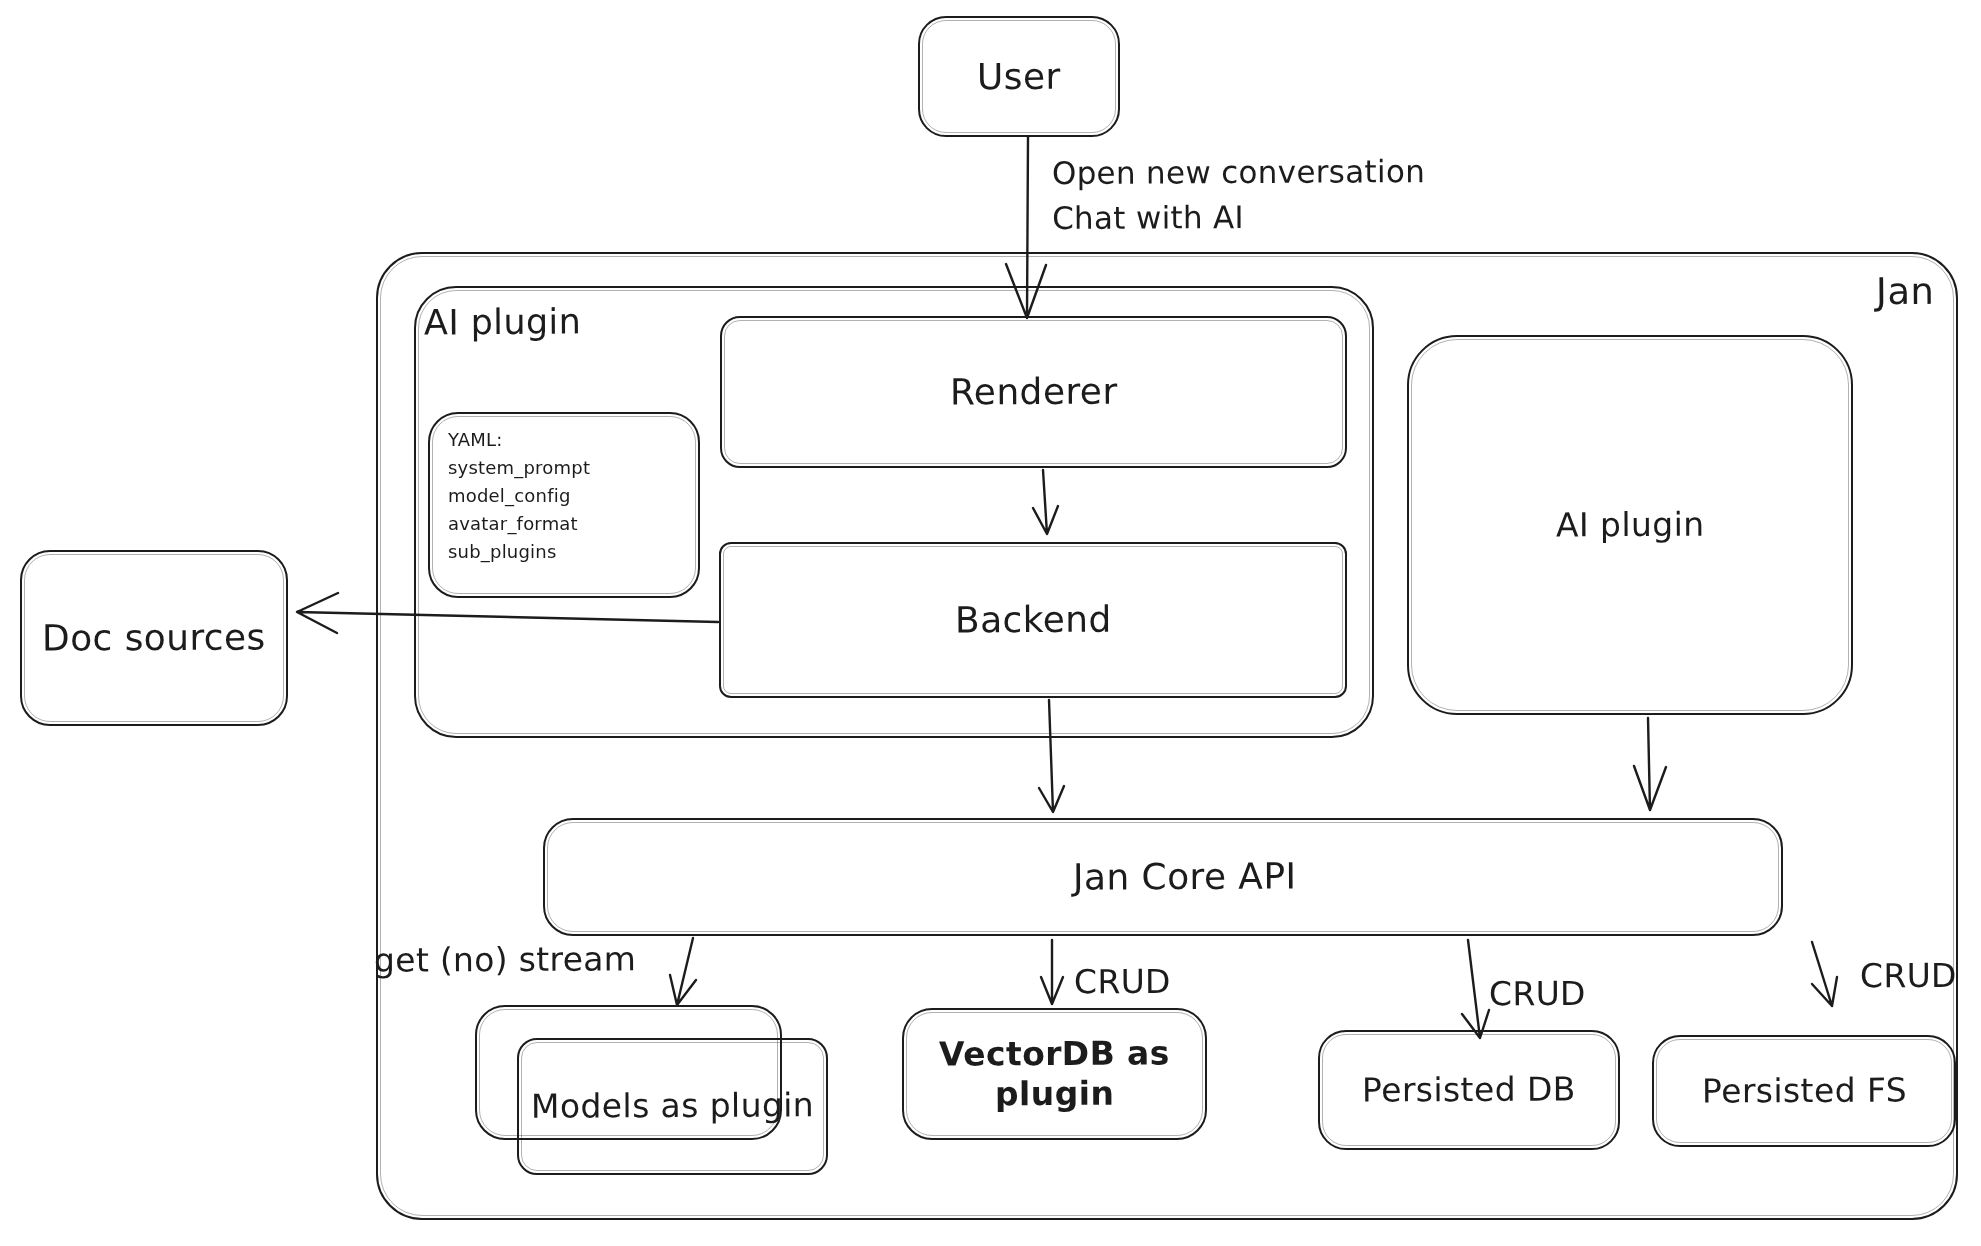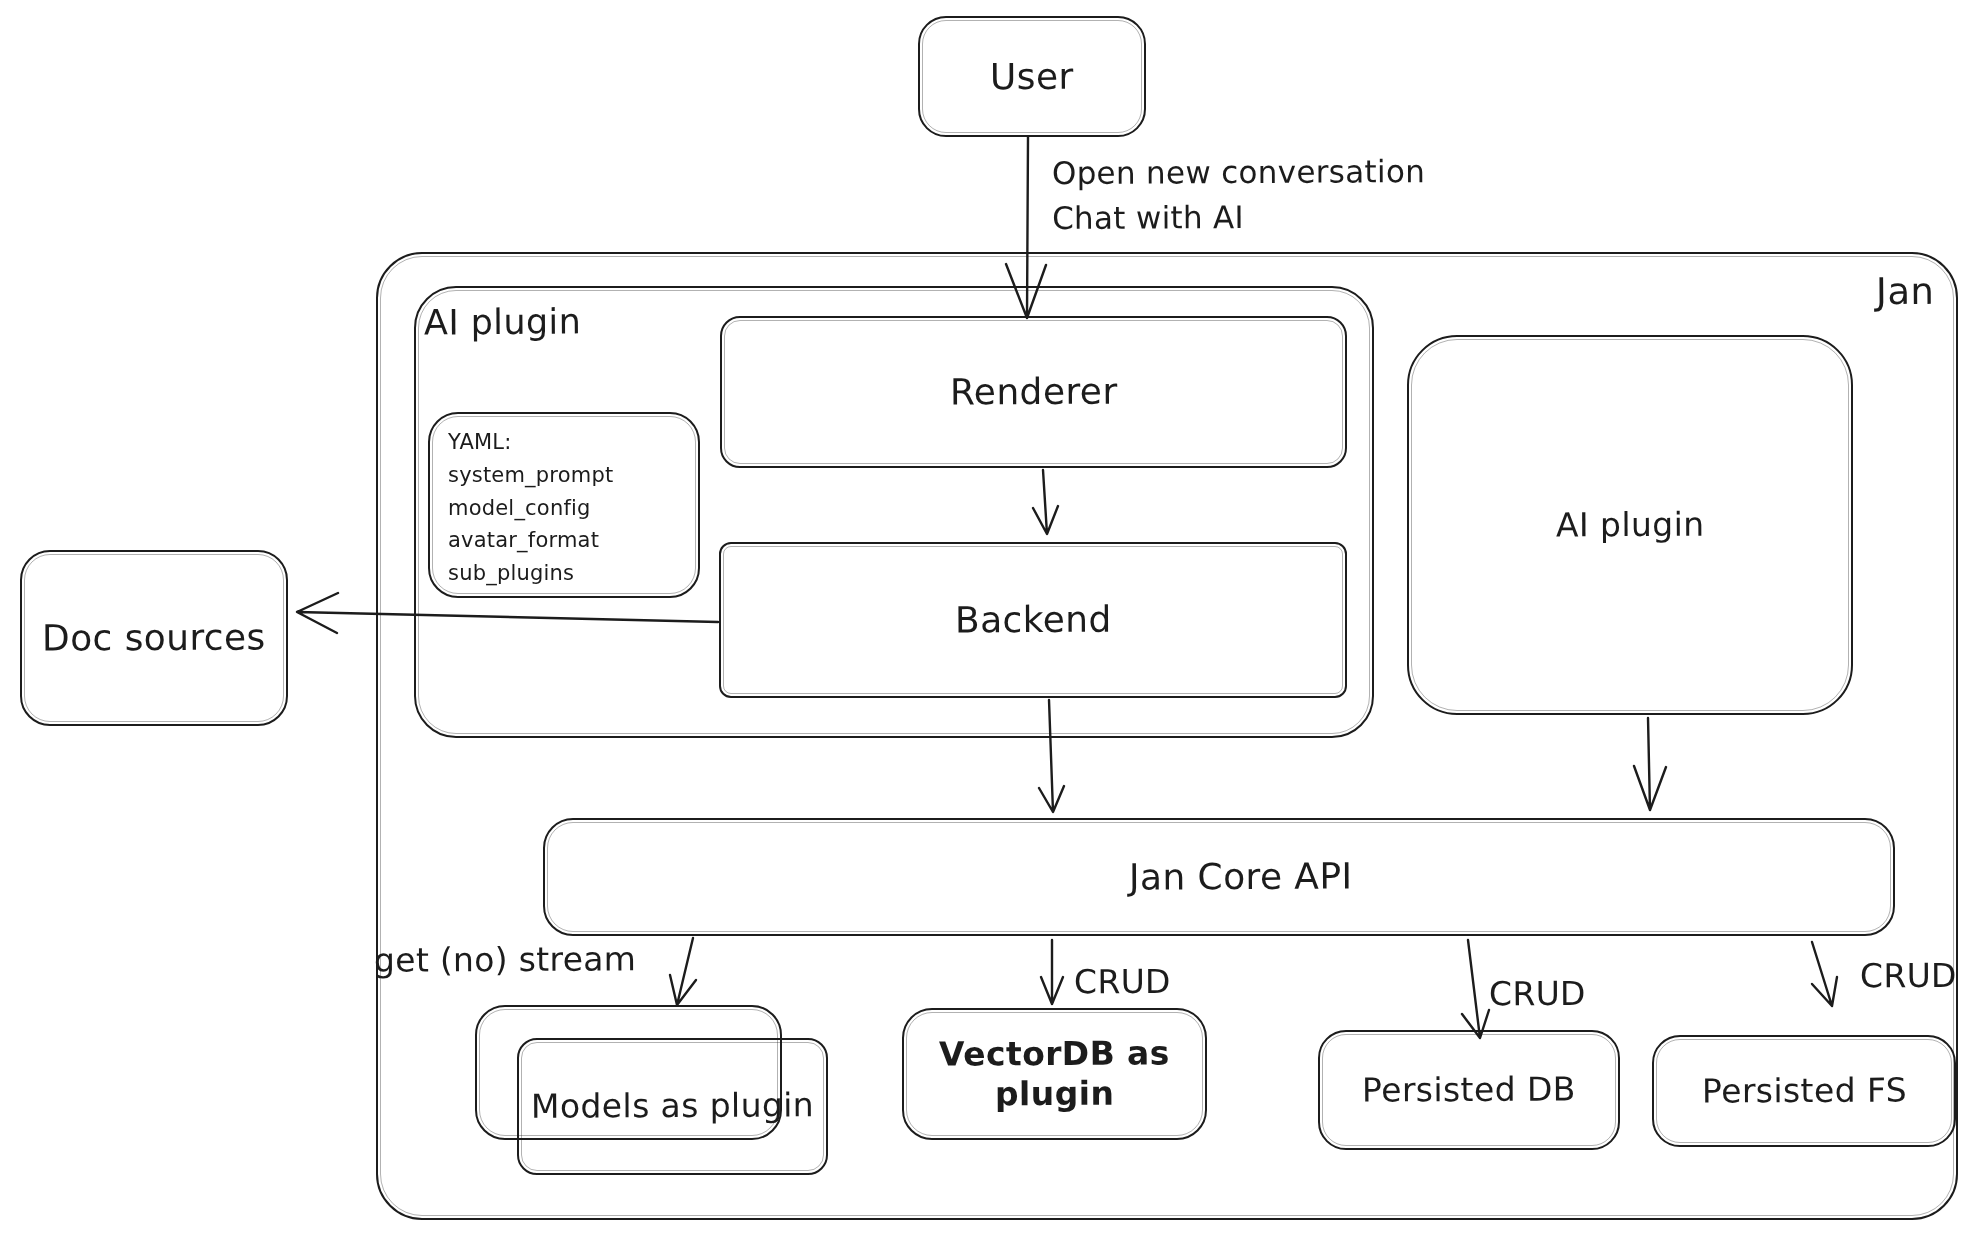--- a/index.html
+++ b/index.html
@@ -17,37 +17,37 @@
     z-index:2;
   }
   .node.center { display:flex; align-items:center; justify-content:center; text-align:center; }
   .node .lbl { font-size:36px; letter-spacing:.4px; line-height:1.22; transform:rotate(-.3deg); }
   .node .lbl.sm { font-size:33px; }
   
   .n-jan            { left:376px;  top:252px;  width:1582px; height:968px; border-radius:46px; z-index:1; }
   .n-ai-left        { left:414px;  top:286px;  width:960px;  height:452px; border-radius:42px; z-index:1; }
   .n-ai-right       { left:1407px; top:335px;  width:446px;  height:380px; border-radius:50px; }
   
-  .n-user           { left:918px;  top:16px;   width:228px;  height:121px; border-radius:28px; }
+  .n-user           { left:918px;  top:16px;   width:202px;  height:121px; border-radius:28px; }
   .n-renderer       { left:720px;  top:316px;  width:627px;  height:152px; border-radius:20px; }
   .n-yaml           { left:428px;  top:412px;  width:272px;  height:186px; border-radius:30px; }
   .n-backend        { left:719px;  top:542px;  width:628px;  height:156px; border-radius:12px; }
   .n-doc            { left:20px;   top:550px;  width:268px;  height:176px; border-radius:30px; }
-  .n-core           { left:543px;  top:818px;  width:1352px; height:118px; border-radius:30px;padding-left:43px; }
+  .n-core           { left:543px;  top:818px;  width:1240px; height:118px; border-radius:30px;padding-left:43px; }
   .n-models-back    { left:475px;  top:1005px; width:307px;  height:135px; border-radius:30px; }
   .n-models-front   { left:517px;  top:1038px; width:311px;  height:137px; border-radius:20px; z-index:3; }
   .n-vectordb       { left:902px;  top:1008px; width:305px;  height:132px; border-radius:30px;font-weight:bold; }
   .n-persisted-db   { left:1318px; top:1030px; width:302px;  height:120px; border-radius:28px; }
   .n-persisted-fs   { left:1652px; top:1035px; width:304px;  height:112px; border-radius:28px; }
   
   .corner-lbl { position:absolute; font-size:35px; letter-spacing:.4px; transform:rotate(-.4deg); }
   .jan-lbl    { right:22px; top:16px; font-size:37px; }
   .aiL-lbl    { left:8px;  top:14px; }
   
-  .yaml-text { position:absolute; left:18px; top:12px; right:10px; font-size:21px; line-height:1.56; letter-spacing:.2px; }
+  .yaml-text { position:absolute; left:18px; top:12px; right:10px; font-size:18px; line-height:1.56; letter-spacing:.2px; }
   .yaml-text span { display:block; }
   
   .edge-label { position:absolute; font-size:33px; letter-spacing:.3px; z-index:6; transform:rotate(-.3deg); white-space:pre-line; }
   .el-open    { left:1052px; top:150px; font-size:31px; line-height:1.45; }
   .el-stream  { left:374px;  top:940px; }
   .el-crud-v  { left:1074px; top:962px; }
   .el-crud-db { left:1489px; top:974px; }
   .el-crud-fs { left:1860px; top:956px; }
   
   svg.arrows { position:absolute; left:0; top:0; z-index:5; pointer-events:none; }

